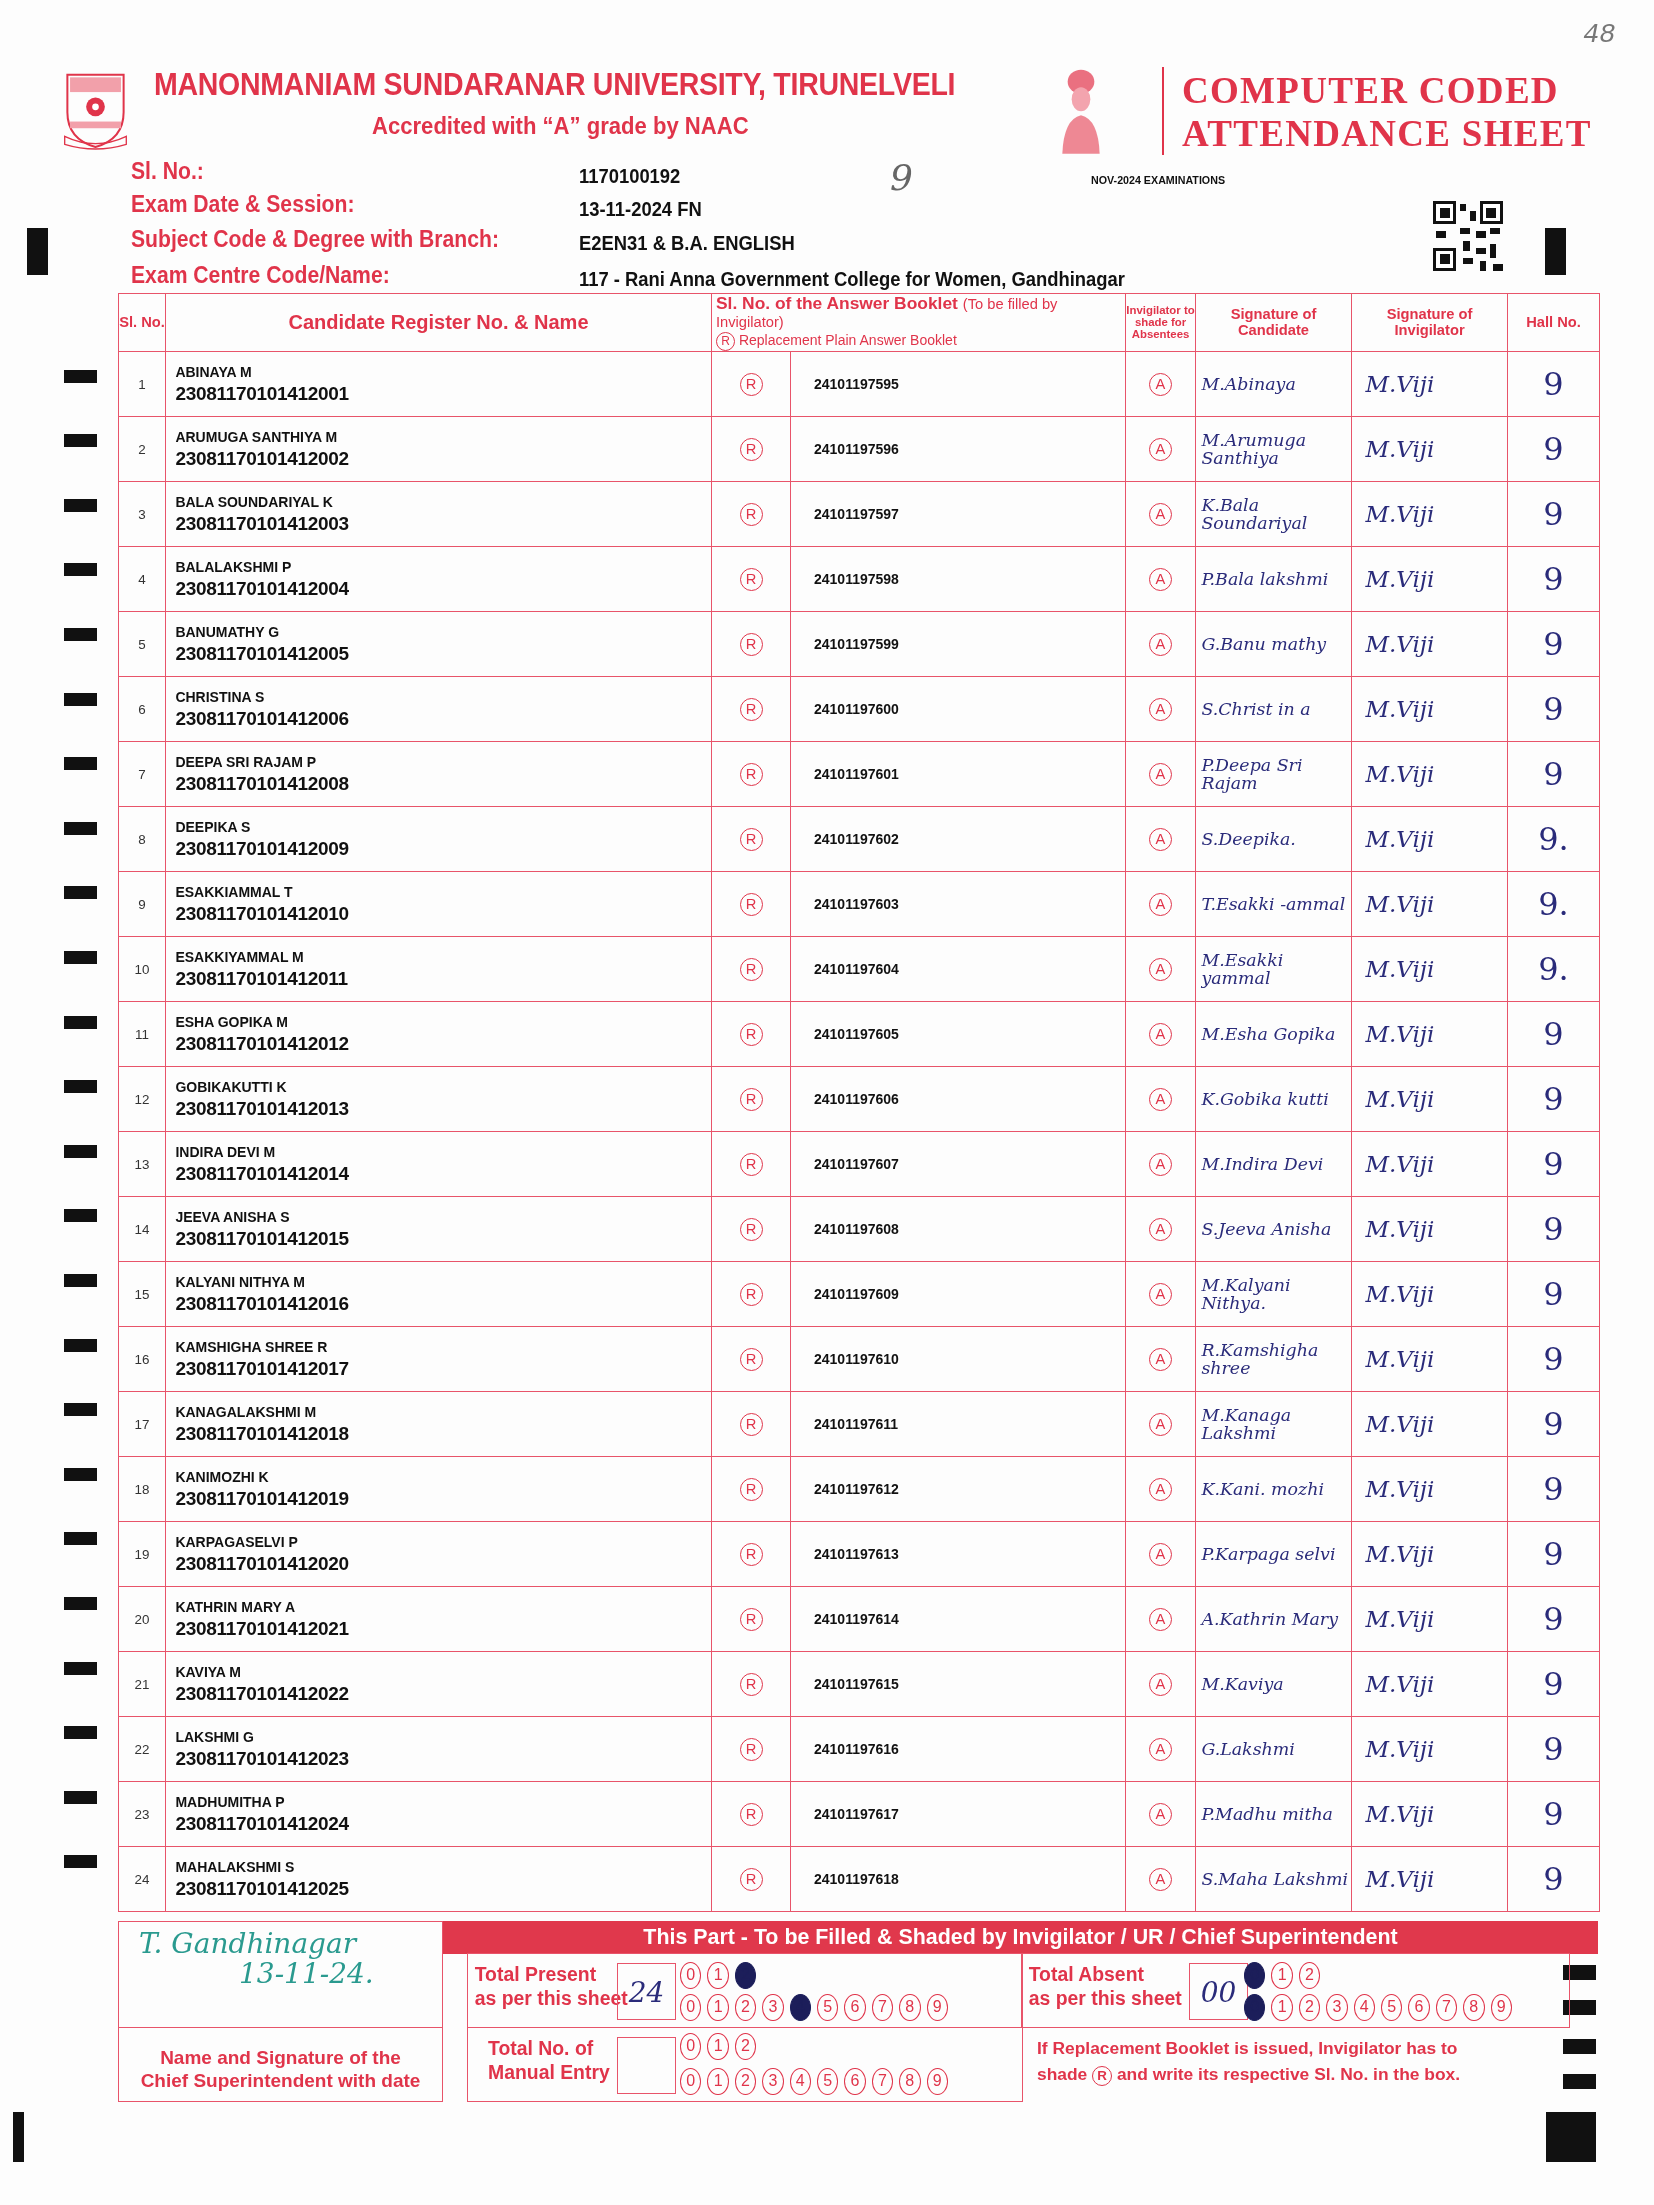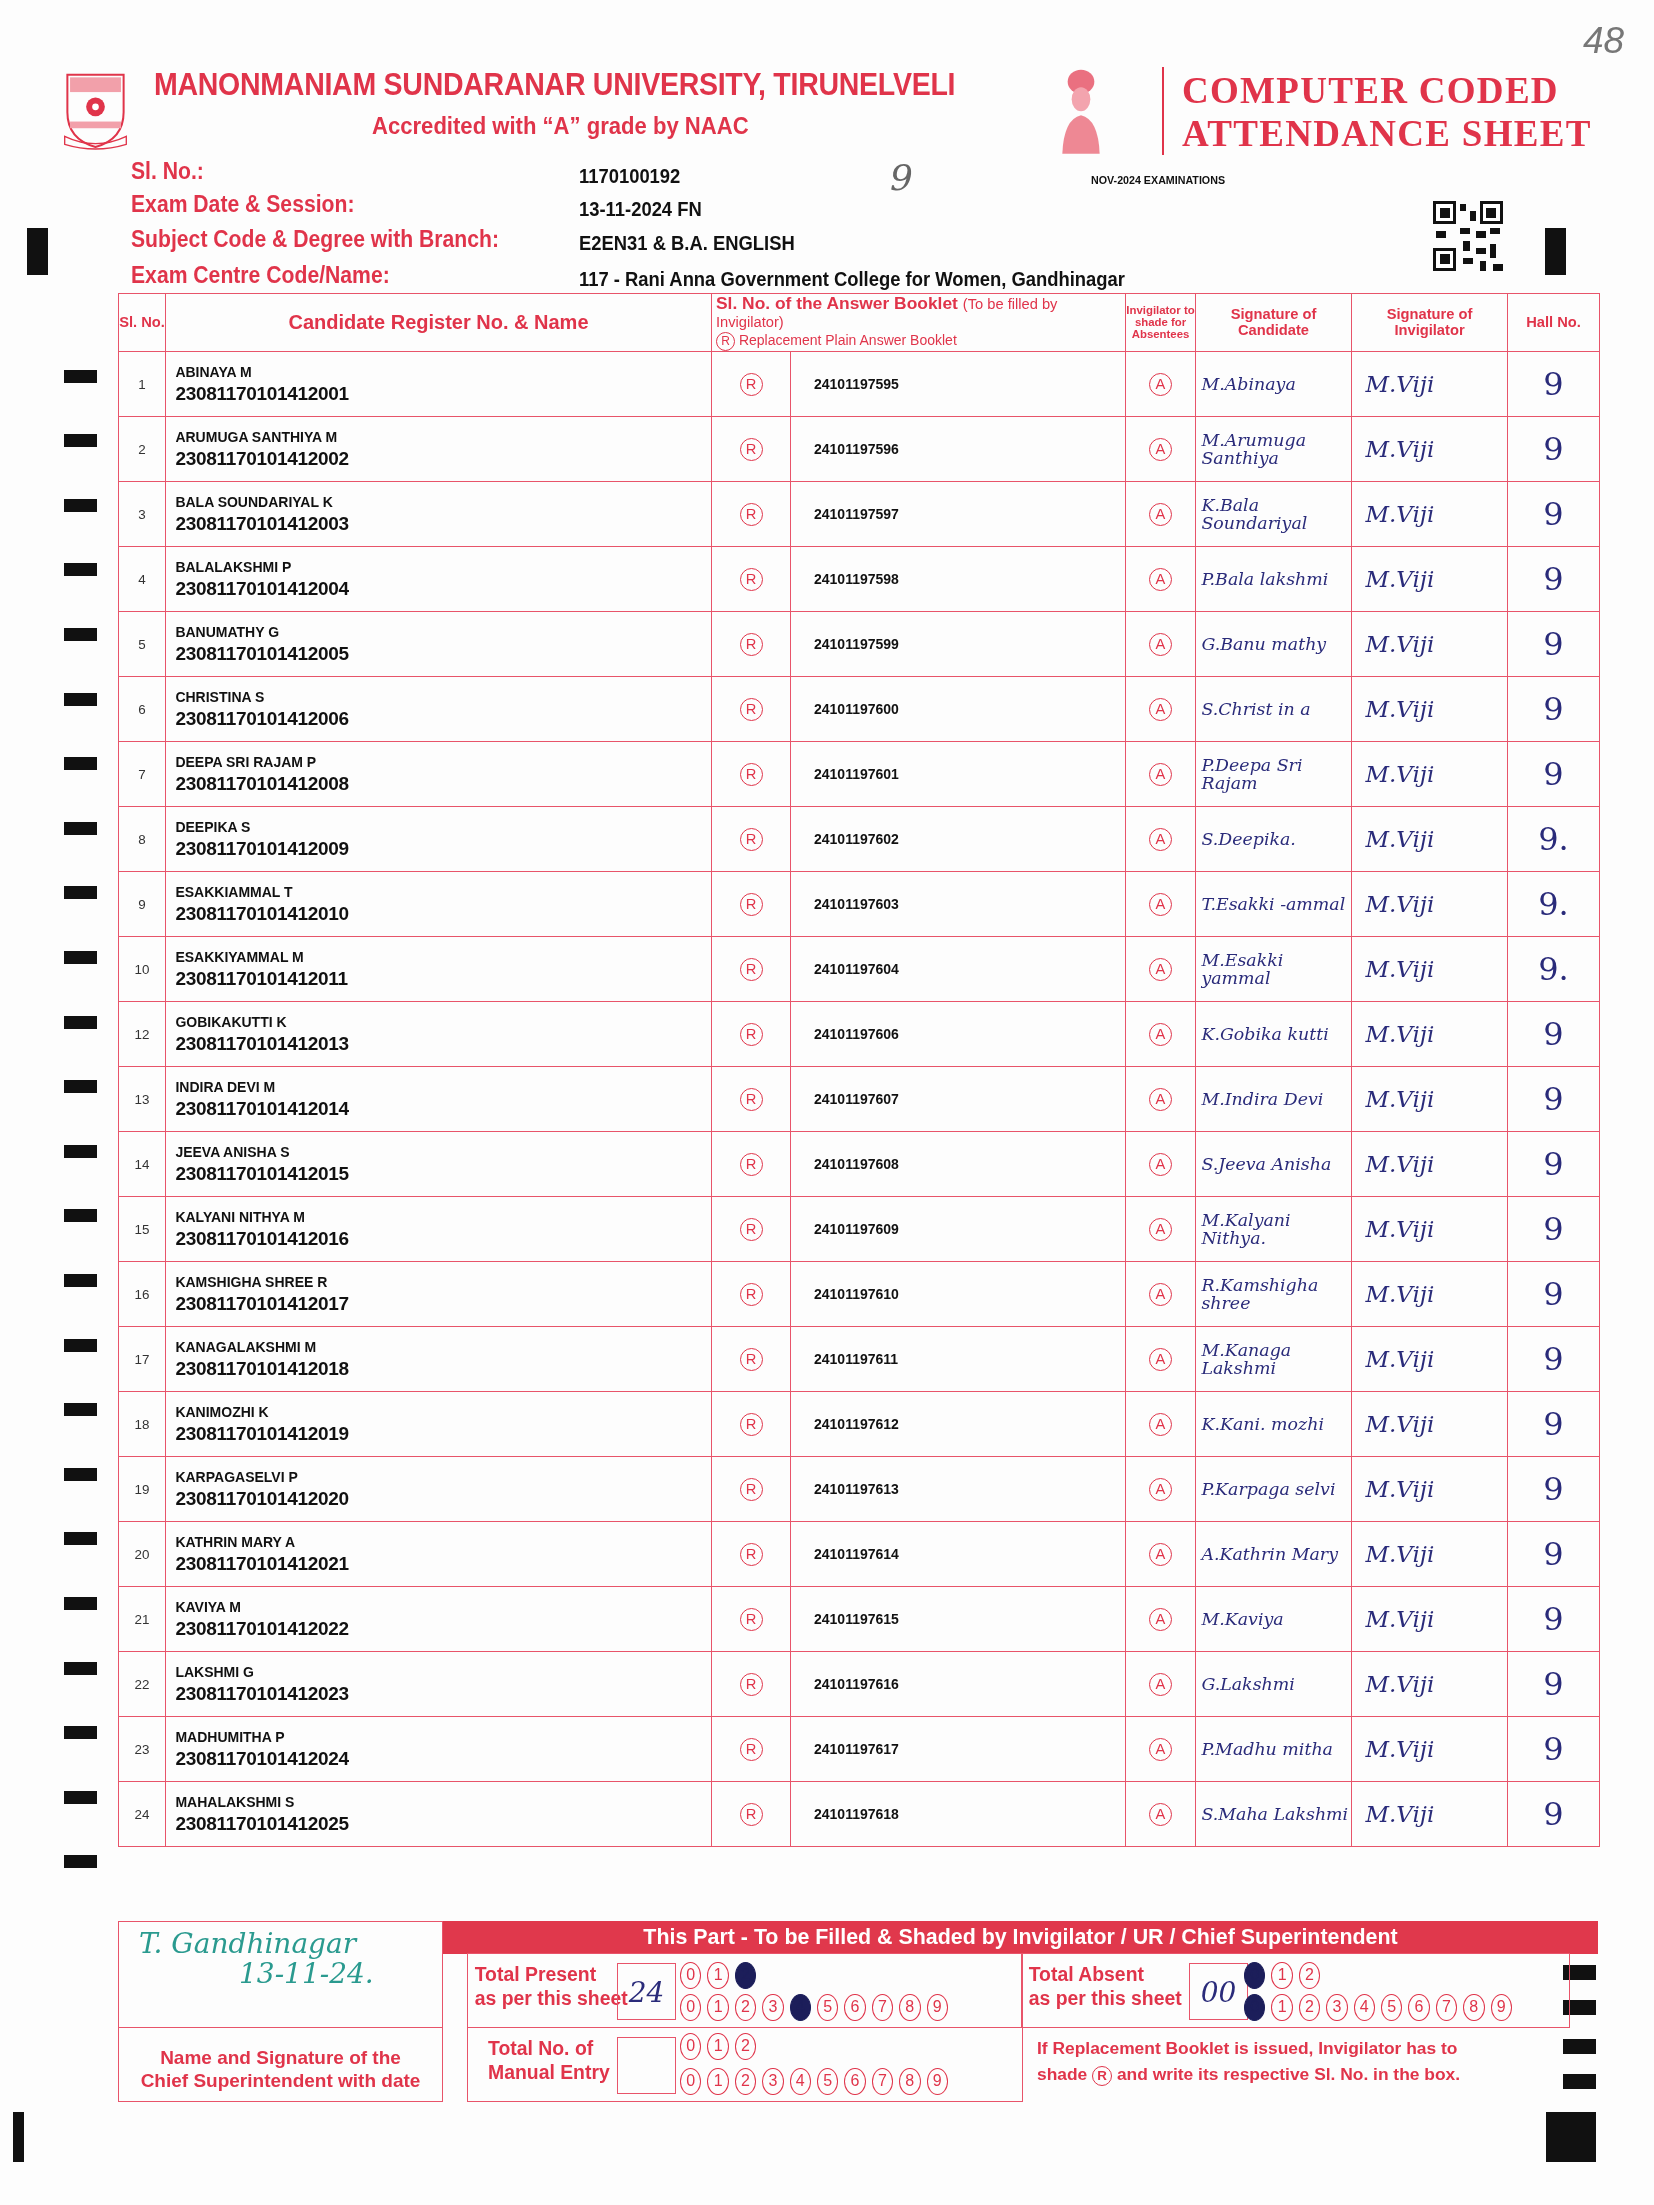--- a/index.html
+++ b/index.html
@@ -7,21 +7,21 @@
   body { position: relative; font-family: "Liberation Sans", sans-serif; color: #111; }
   .abs { position: absolute; }
 
   
   .logo { left: 62px; top: 72px; width: 67px; height: 79px; }
   .uni-title { left: 154px; top: 67px; font-size: 31px; font-weight: bold; color: #e0344a; letter-spacing: -0.3px; white-space: nowrap; transform: scaleX(0.92); transform-origin: left; }
   .uni-sub { left: 372px; top: 112px; font-size: 24px; font-weight: bold; color: #e0344a; transform: scaleX(0.92); transform-origin: left; white-space: nowrap; }
   .portrait { left: 1061px; top: 67px; width: 40px; height: 87px; }
   .vbar { left: 971px; top: 67px; width: 2px; height: 88px; background: #e0344a; }
   .sheet-title { left: 1182px; top: 69px; font-family: "Liberation Serif", serif; font-size: 37px; font-weight: bold; color: #e0344a; line-height: 43px; letter-spacing: 1.3px; white-space: nowrap; }
-  .hand-48 { left: 1583px; top: 20px; font-family: Liberation Sans, sans-serif; font-style: italic; font-size: 37px; color: #777; }
+  .hand-48 { left: 1583px; top: 20px; font-family: Liberation Mono, monospace; font-style: italic; font-size: 27px; color: #777; }
   .hand-9-top { left: 890px; top: 157px; font-family: "DejaVu Serif", serif; font-style: italic; font-size: 36px; color: #666; }
   .exam-label { left: 1091px; top: 174px; font-size: 10.7px; font-weight: bold; }
 
   .meta-row { position: absolute; left: 131px; font-size: 23px; font-weight: bold; color: #e0344a; white-space: nowrap; transform: scaleX(0.92); transform-origin: left; }
   .meta-val { position: absolute; left: 579px; font-size: 20px; font-weight: bold; color: #111; white-space: nowrap; transform: scaleX(0.92); transform-origin: left; }
   .qr { left: 1433px; top: 201px; width: 70px; height: 70px; }
 
   
   .mark { position: absolute; background: #111; }
 
@@ -311,20 +311,33 @@
           <div class="reg">23081170101412011</div>
         </td>
         <td class="c-r"><span class="circ">R</span></td>
         <td class="c-bk">24101197604</td>
         <td class="c-a"><span class="circ">A</span></td>
         <td class="sig">M.Esakki yammal</td>
         <td class="inv">M.Viji</td>
         <td class="hall">9.</td>
       </tr>
       <tr class="data-row">
+        <td class="c-sl">11</td>
+        <td class="c-name">
+          <div class="nm">ESHA GOPIKA M</div>
+          <div class="reg">23081170101412012</div>
+        </td>
+        <td class="c-r"><span class="circ">R</span></td>
+        <td class="c-bk">24101197605</td>
+        <td class="c-a"><span class="circ">A</span></td>
+        <td class="sig">M.Esha Gopika</td>
+        <td class="inv">M.Viji</td>
+        <td class="hall">9</td>
+      </tr>
+      <tr class="data-row">
         <td class="c-sl">12</td>
         <td class="c-name">
           <div class="nm">GOBIKAKUTTI K</div>
           <div class="reg">23081170101412013</div>
         </td>
         <td class="c-r"><span class="circ">R</span></td>
         <td class="c-bk">24101197606</td>
         <td class="c-a"><span class="circ">A</span></td>
         <td class="sig">K.Gobika kutti</td>
         <td class="inv">M.Viji</td>

